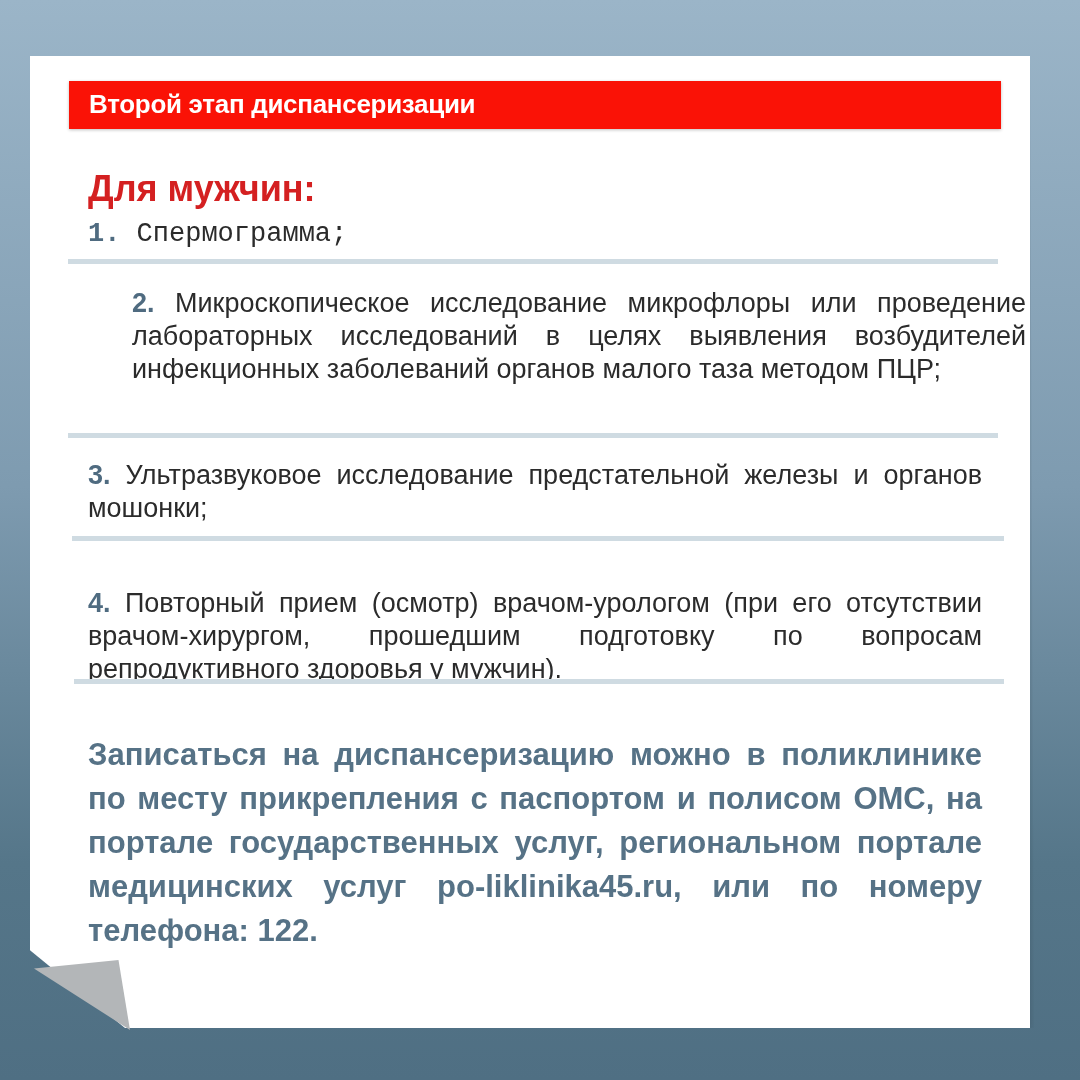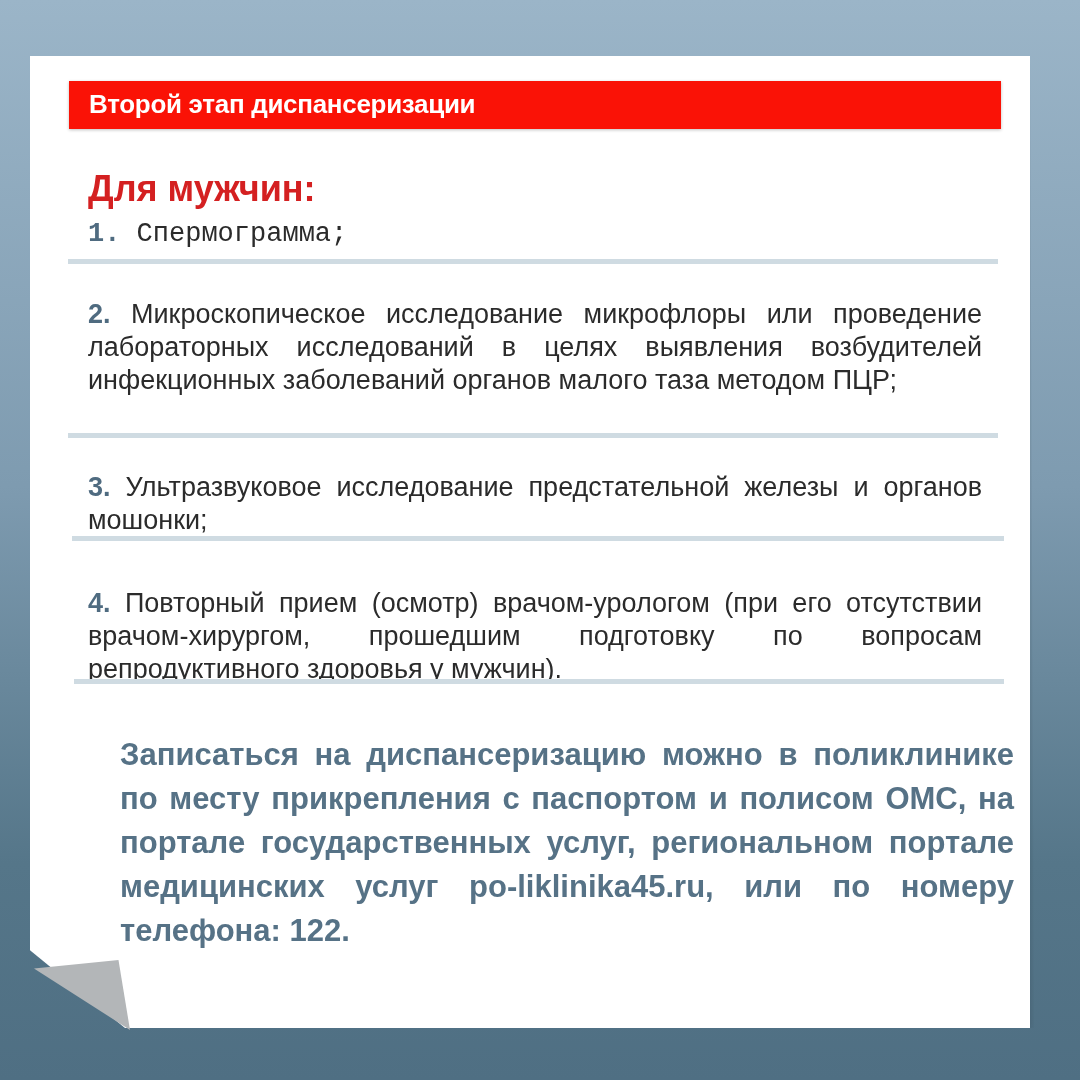--- a/index.html
+++ b/index.html
@@ -37,48 +37,48 @@
     font-size: 27px; line-height: 33px; color: #2b2b2b;
     text-align: justify; text-align-last: left;
   }
   .item .num { color: #4f6b80; font-weight: bold; }
   .divider {
     position: absolute; height: 5px; background: #cfdbe2;
   }
   .footer-note {
     position: absolute; left: 88px; top: 733px; width: 894px;
     font-size: 31px; line-height: 44px; font-weight: bold; color: #567286;
-    text-align: justify; text-align-last: left; margin-left: 32px;
+    text-align: justify; text-align-last: left;
   }
 </style>
 </head>
 <body>
 
 <div class="card"></div>
 <div class="fold-shape"></div>
 
 <div class="banner">
   <span class="banner-title">Второй этап диспансеризации</span>
 </div>
 
 <div class="subtitle">Для мужчин:</div>
 
 <div class="item" style="top:218px;font-family:Liberation Mono, monospace;">
   <span class="num">1.</span>
   <span>Спермограмма;</span>
 </div>
 <div class="divider" style="left:68px; top:259px; width:930px;"></div>
 
-<div class="item" style="top:298px;">
+<div class="item" style="top:287px;margin-left:44px;">
   <span class="num">2.</span>
   <span>Микроскопическое исследование микрофлоры или проведение лабораторных исследований в целях выявления возбудителей инфекционных заболеваний органов малого таза методом ПЦР;</span>
 </div>
 <div class="divider" style="left:68px; top:433px; width:930px;"></div>
 
-<div class="item" style="top:471px;">
+<div class="item" style="top:459px;">
   <span class="num">3.</span>
   <span>Ультразвуковое исследование предстательной железы и органов мошонки;</span>
 </div>
 <div class="divider" style="left:72px; top:536px; width:932px;"></div>
 
 <div class="item" style="top:587px;">
   <span class="num">4.</span>
   <span>Повторный прием (осмотр) врачом-урологом (при его отсутствии врачом-хирургом, прошедшим подготовку по вопросам репродуктивного здоровья у мужчин).</span>
 </div>
 <div class="divider" style="left:74px; top:679px; width:930px;"></div>

